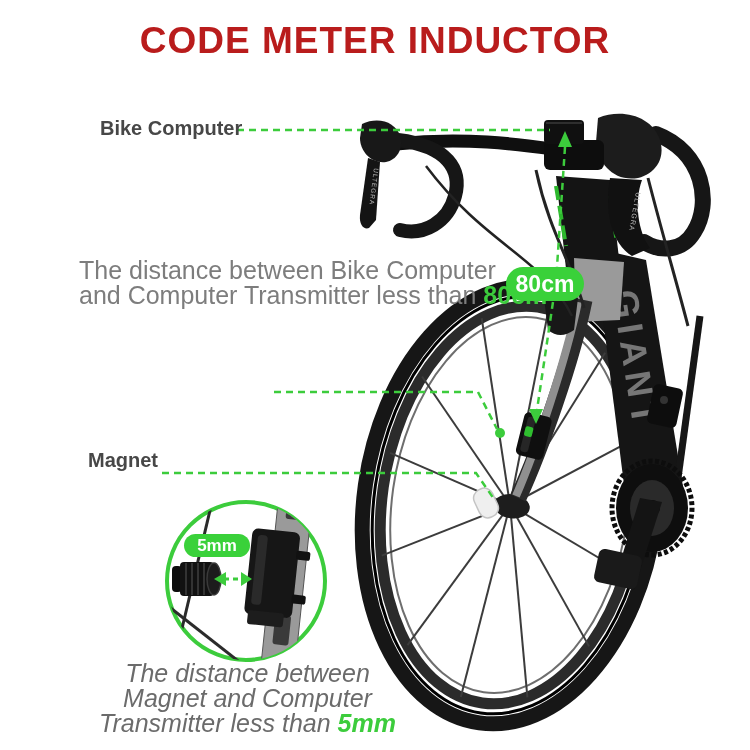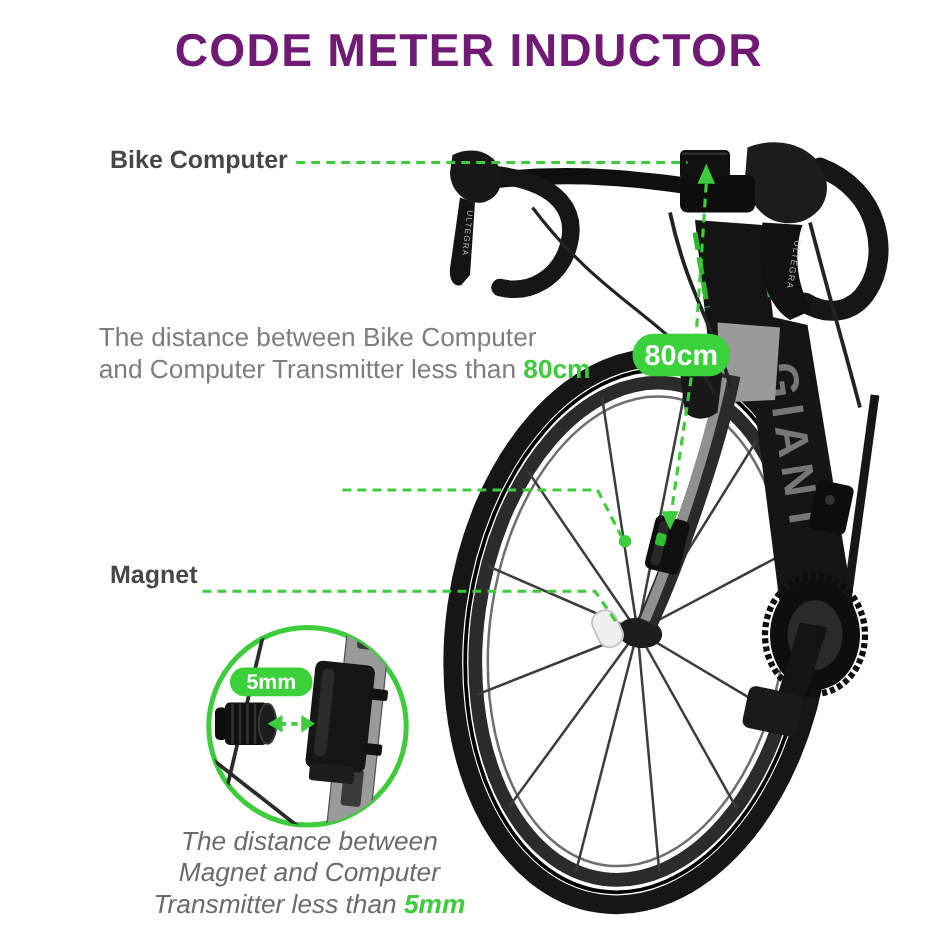--- a/index.html
+++ b/index.html
@@ -1,25 +1,25 @@
 <!DOCTYPE html>
 <html><head>
 <meta charset="utf-8">
 <style>
   html,body{margin:0;padding:0;background:#ffffff;}
   .stage{position:relative;width:750px;height:750px;overflow:hidden;background:#fff;
          font-family:"Liberation Sans",sans-serif;}
   .bike-svg{position:absolute;left:0;top:0;width:750px;height:750px;}
   .page-title{position:absolute;left:0;right:0;top:20px;margin:0;text-align:center;
-              font-size:37px;font-weight:700;letter-spacing:1px;color:#701a75;}
+              font-size:37px;font-weight:700;letter-spacing:1px;color:#b91c1c;}
   .label{position:absolute;font-size:20px;font-weight:700;color:#474747;white-space:nowrap;}
-  .lbl-bc{left:88px;top:117px;}
+  .lbl-bc{left:100px;top:117px;}
   .lbl-wt{left:88px;top:380px;}
   .lbl-mg{left:88px;top:449px;}
-  .note{position:absolute;font-size:21px;color:#7d7d7d;line-height:25px;}
+  .note{position:absolute;font-size:25px;color:#7d7d7d;line-height:25px;}
   .note-top{left:79px;top:258px;text-align:left;}
   .note-bottom{left:95px;top:661px;width:305px;text-align:center;color:#6b6b6b;font-style:italic;}
   .green{color:#3ccc3c;font-weight:700;}
   .badge{position:absolute;background:#3ad13a;color:#ffffff;font-weight:700;
          display:flex;align-items:center;justify-content:center;}
   .badge-80{left:506px;top:267px;width:78px;height:34px;border-radius:17px;font-size:23px;}
   .badge-5{left:184px;top:534px;width:66px;height:23px;border-radius:12px;font-size:17px;}
 </style>
 </head>
 <body>

